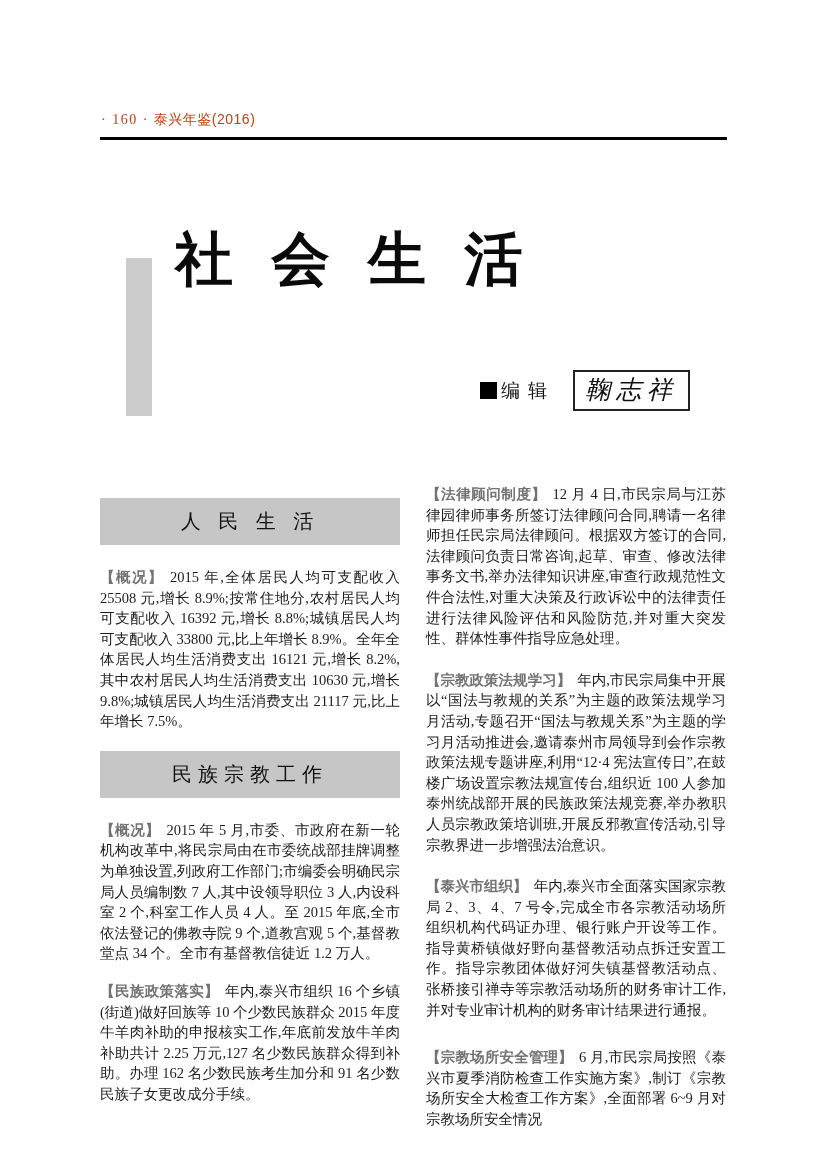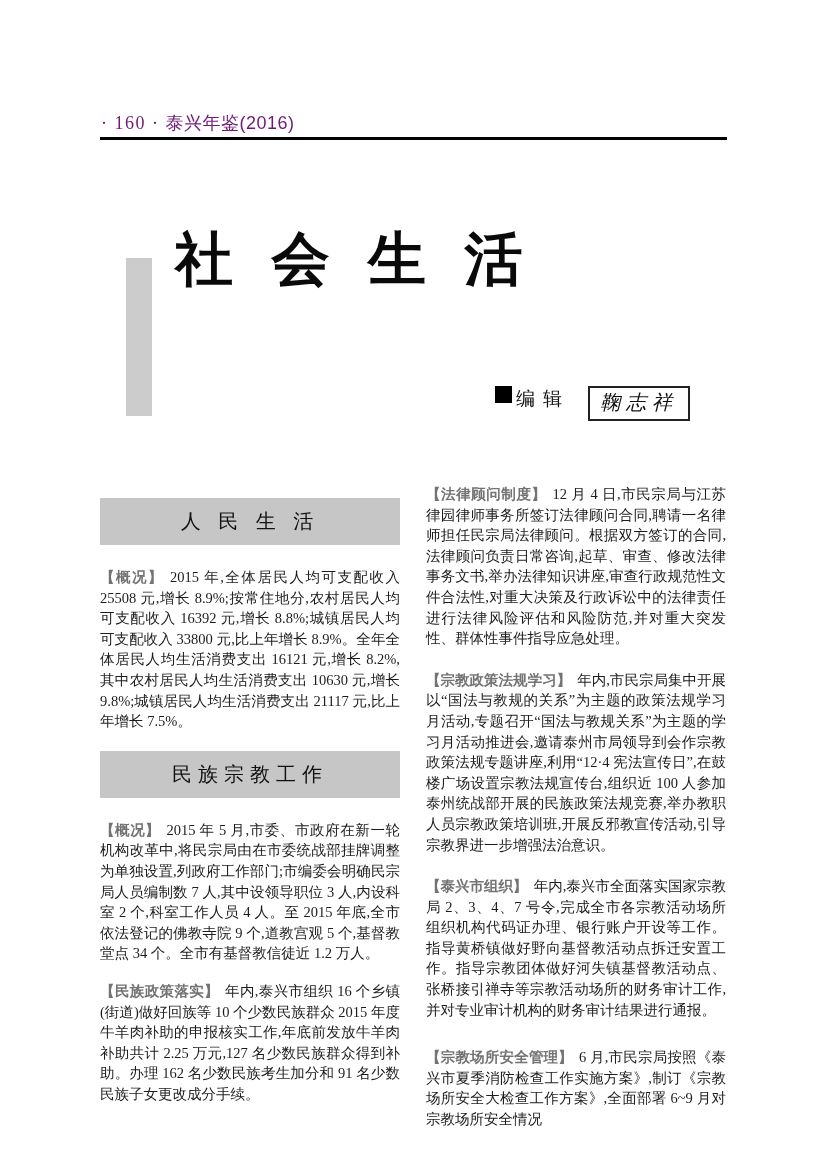--- a/index.html
+++ b/index.html
@@ -8,21 +8,21 @@
     font-family:"Liberation Serif","DejaVu Serif",serif;
     color:#1c1c1c;
     position:relative;
     overflow:hidden;
   }
   .page { position:absolute; inset:0; background:#ffffff; }
 
   
   .running-header {
     position:absolute; top:111px; left:101px;
-    font-size:18px; letter-spacing:1.5px; color:#701a75;
+    font-size:14px; letter-spacing:1.5px; color:#c2410c;
     white-space:nowrap;
   }
   .running-header .pub { letter-spacing:0.5px; font-family:"Liberation Sans","DejaVu Sans",sans-serif; }
   .header-rule {
     position:absolute; top:137px; left:100px;
     width:627px; height:3px; background:#000;
   }
 
   
   .chapter-block { position:absolute; top:225px; left:126px; width:560px; }
@@ -32,34 +32,34 @@
   }
   .chapter-title {
     position:absolute; left:49px; top:0;
     font-size:58px; line-height:1.2; font-weight:bold;
     letter-spacing:12px; white-space:nowrap; color:#0a0a0a;
     margin:0;
   }
 
   
   .editor-row {
-    position:absolute; top:386px; left:100px; width:590px;
-    display:flex; justify-content:flex-end; align-items:flex-start;
+    position:absolute; top:370px; left:100px; width:590px;
+    display:flex; justify-content:flex-end; align-items:center;
     font-size:19px;
     font-family:Liberation Serif, serif;
   }
   .editor-marker {
     display:inline-block; width:17px; height:17px; background:#000;
     margin-right:4px;
   }
   .editor-label { letter-spacing:8px; color:#111; }
   .editor-name-box {
     margin-left:18px;
     border:2px solid #222; padding:1px 10px 3px 10px;
-    font-size:20px; letter-spacing:6px; color:#111;
+    font-size:25px; letter-spacing:6px; color:#111;
     font-style:italic;
   }
 
   
   .columns {
     position:absolute; top:484px; left:100px; width:627px;
     display:flex; gap:26px;
   }
   .col { width:300px; }
 

